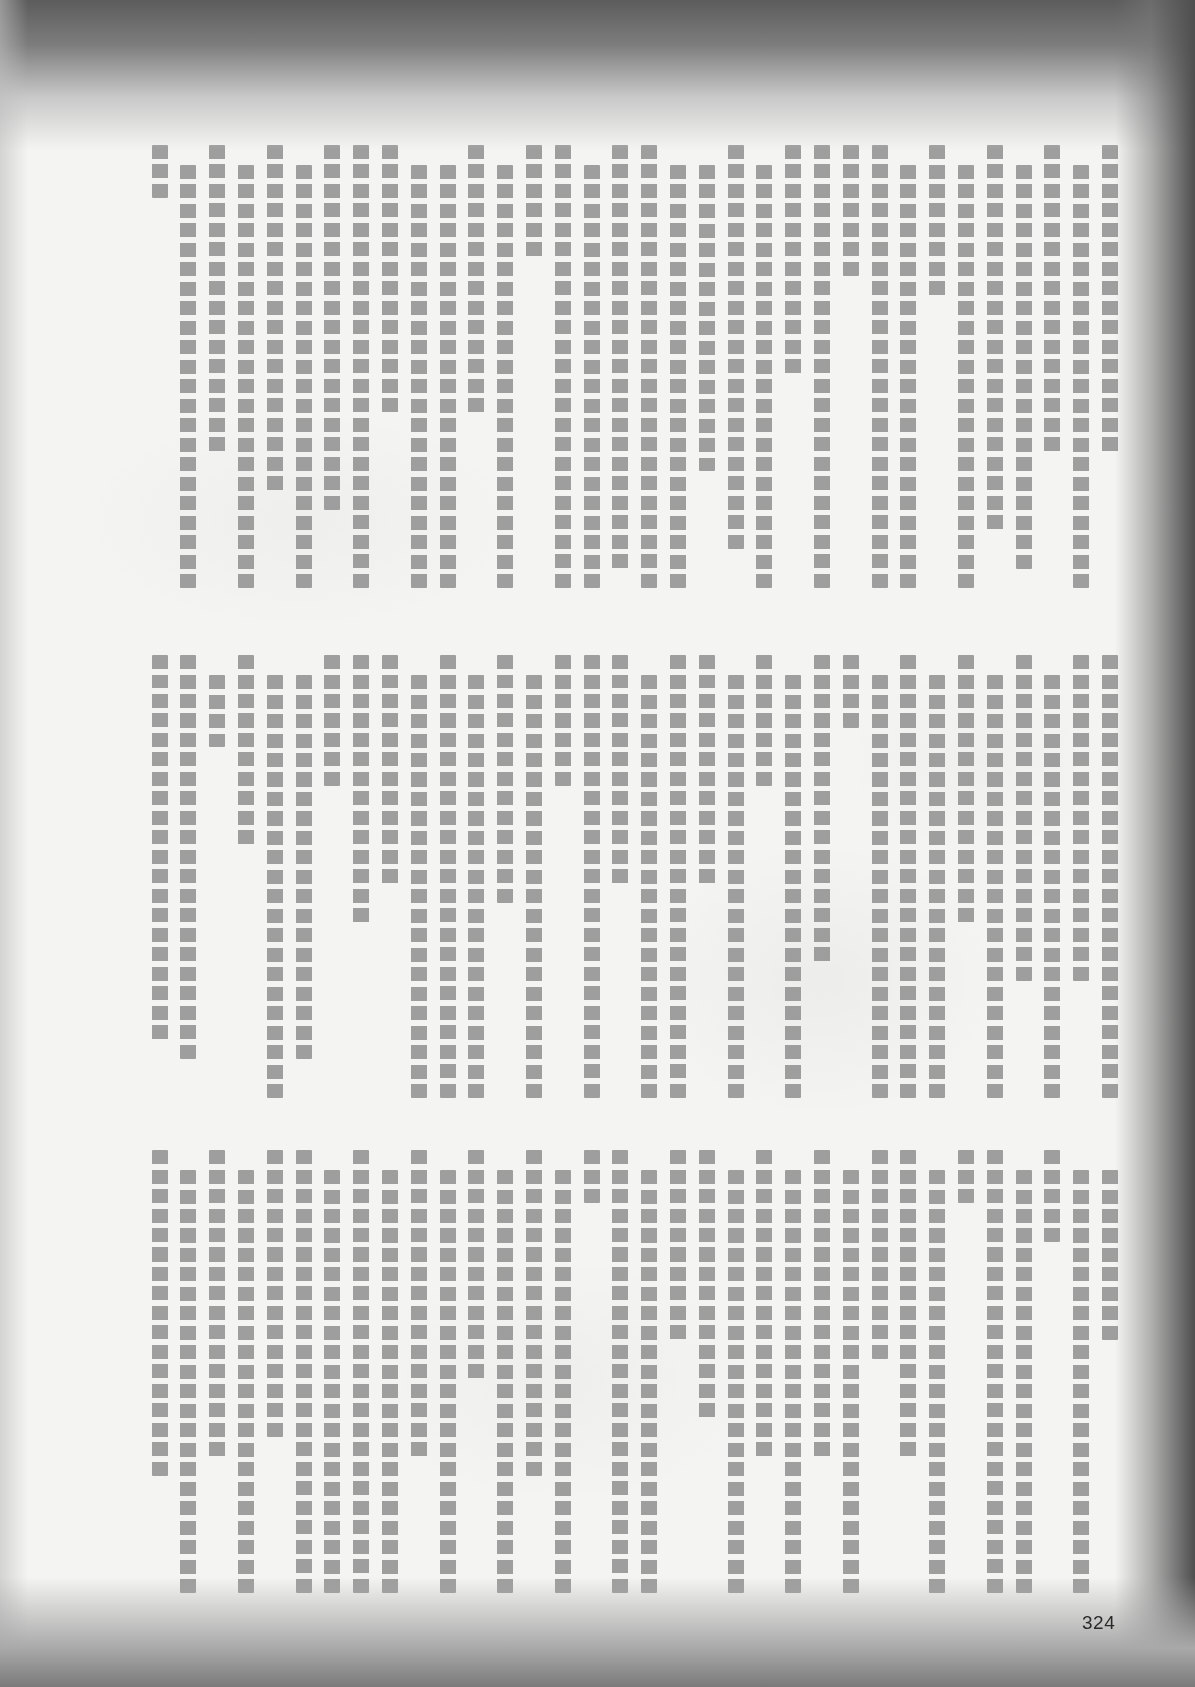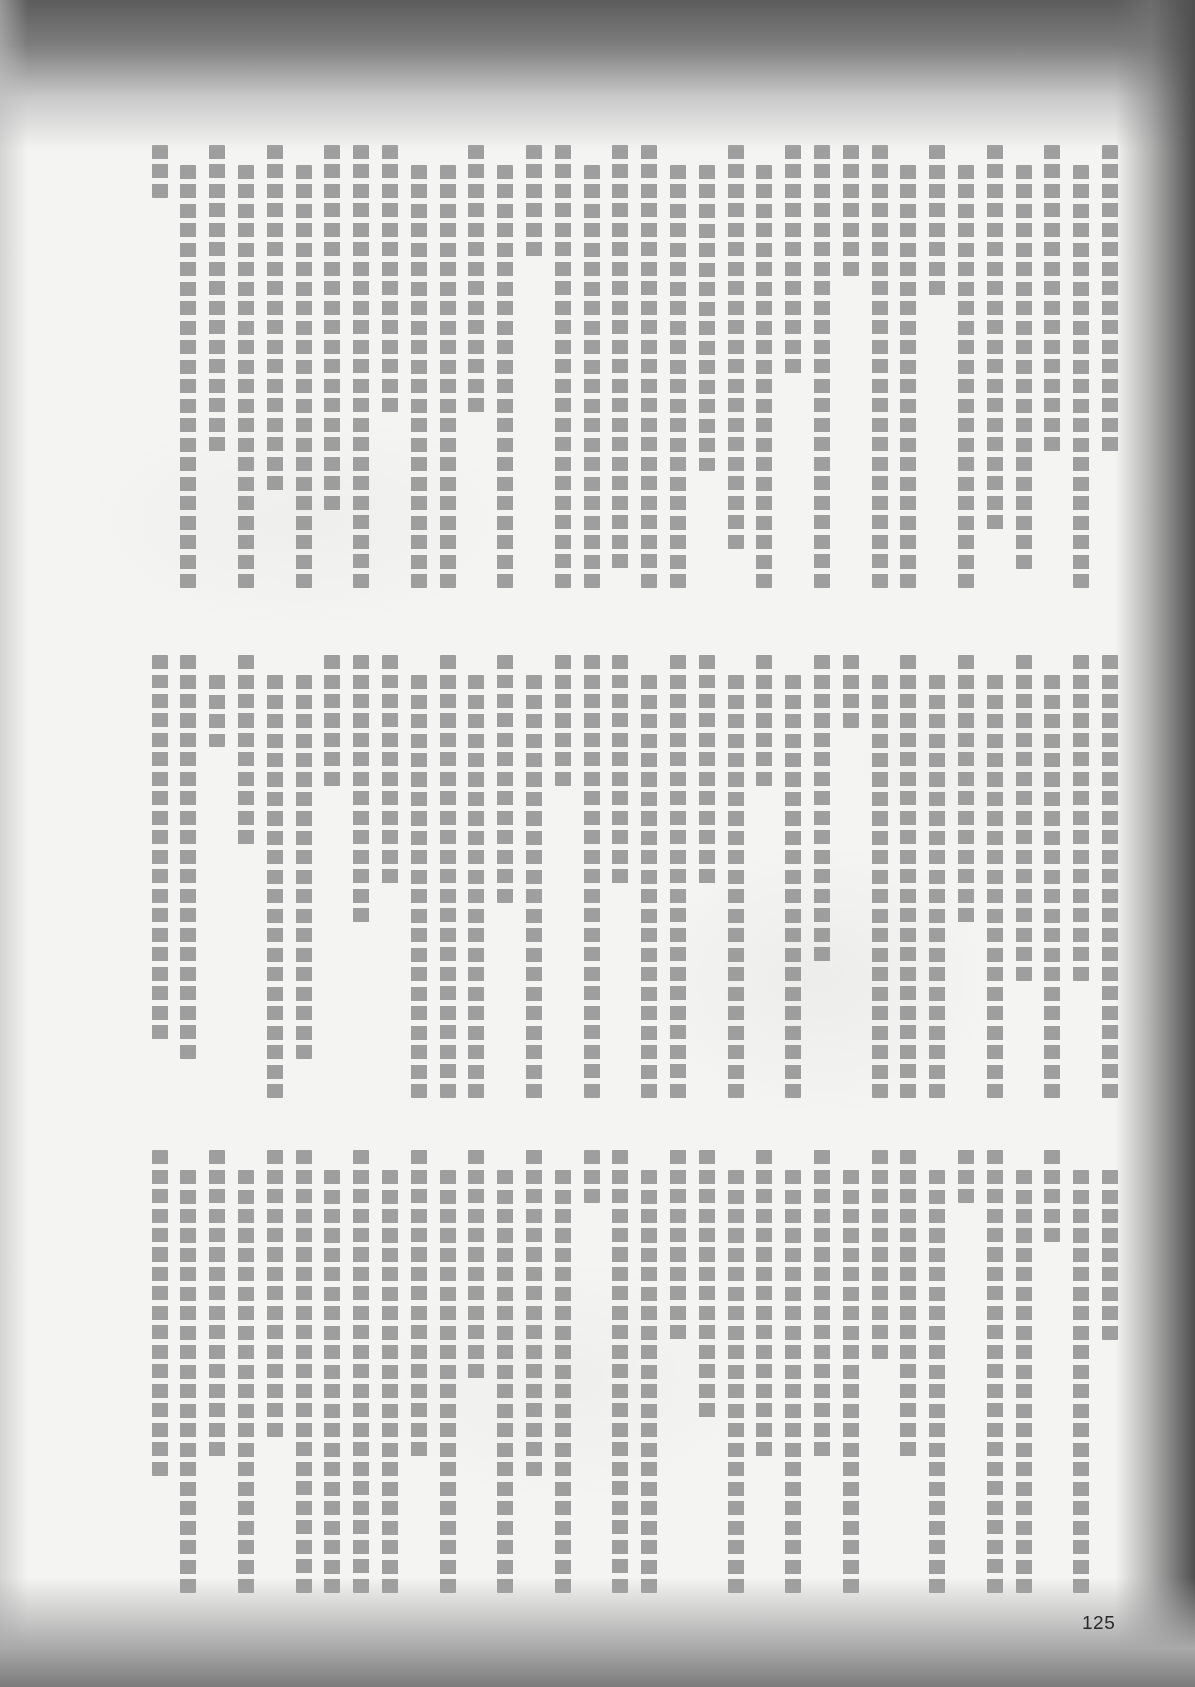--- a/index.html
+++ b/index.html
@@ -179,13 +179,13 @@
       <div class="text-column" style="top: 1169.5px; left: 180.4px; height: 423.5px;"></div>
       <div class="text-column" style="top: 1150px; left: 151.6px; height: 326px;"></div>
     </div>
 </div>
 
 <div class="vignette-top"></div>
 <div class="vignette-left"></div>
 <div class="vignette-right"></div>
 <div class="vignette-bottom"></div>
 
-<div class="page-number">125</div>
+<div class="page-number">324</div>
 
 </body></html>

